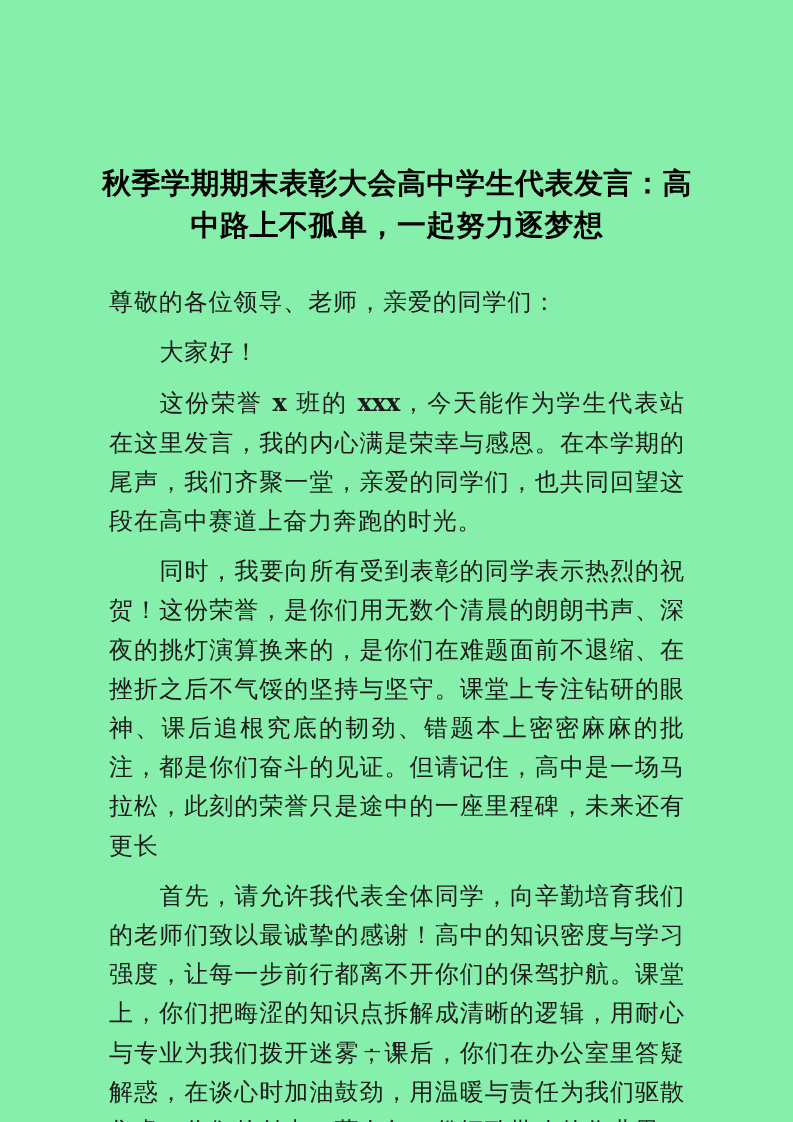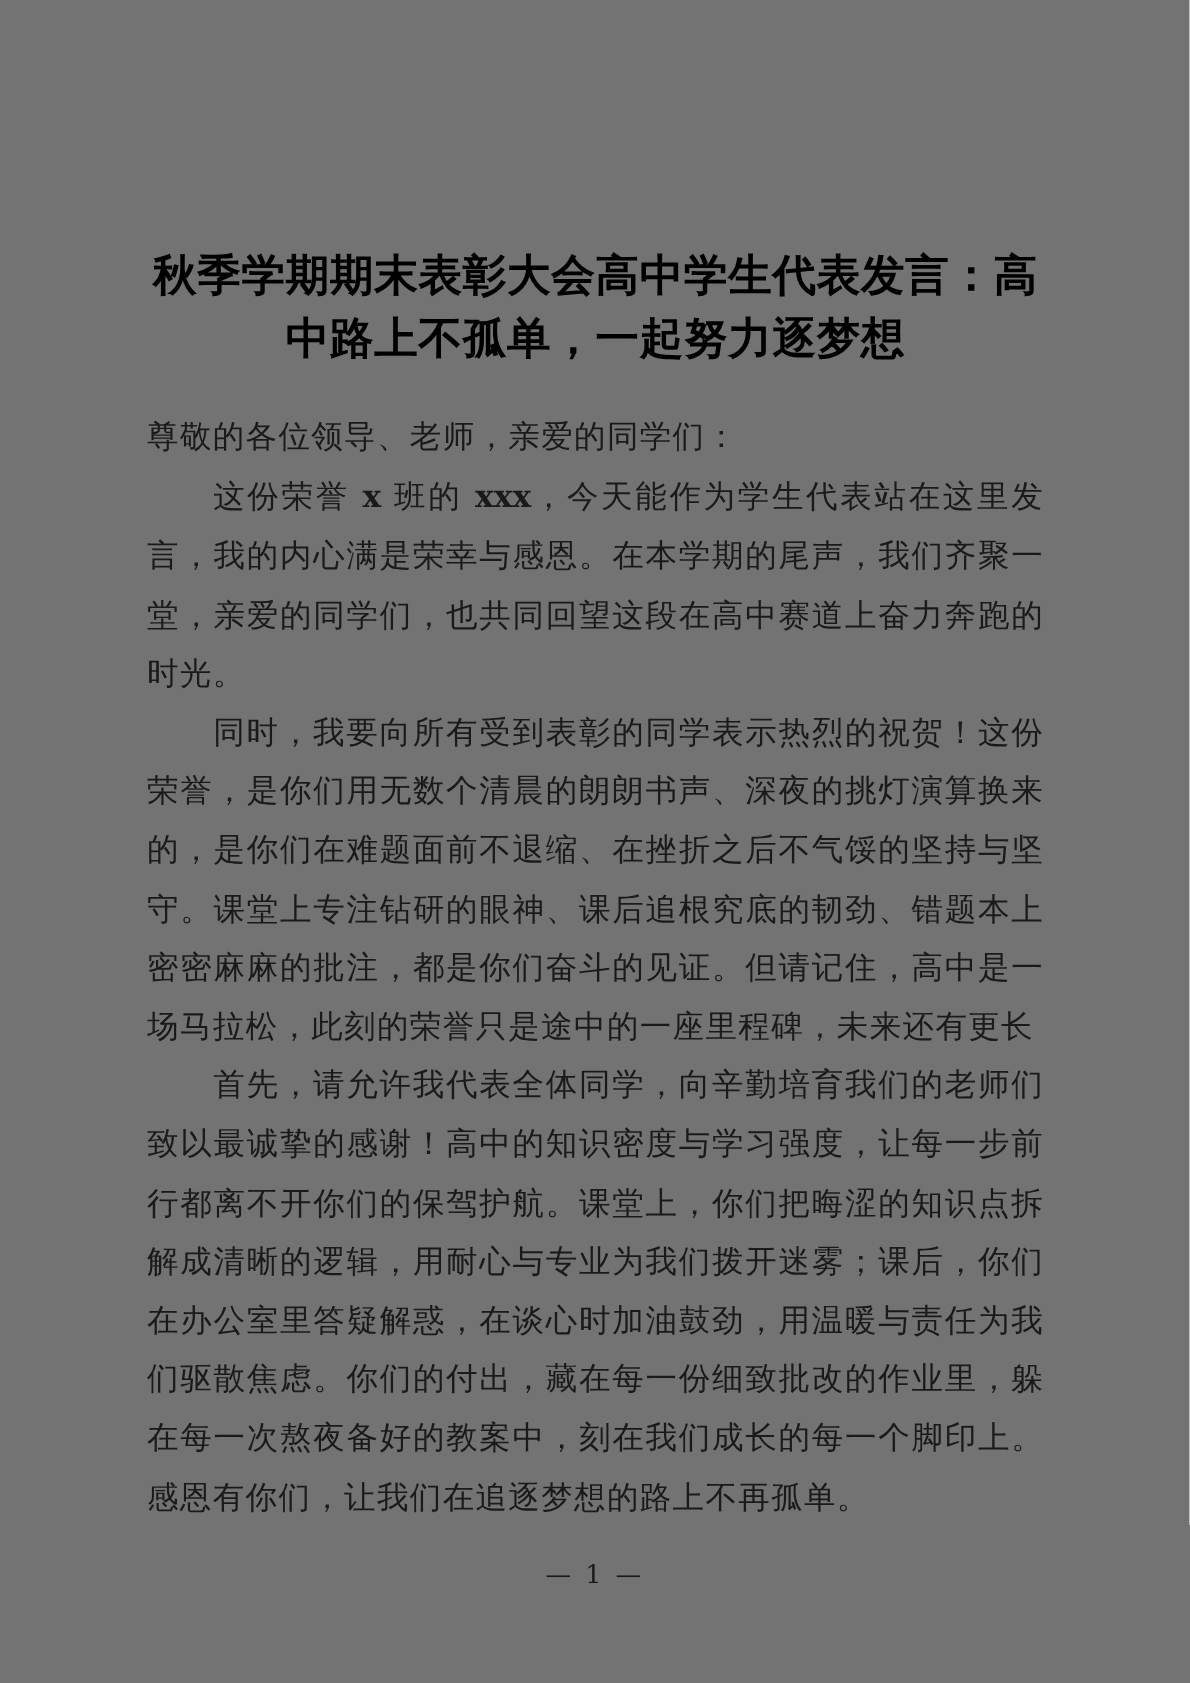--- a/index.html
+++ b/index.html
@@ -4,21 +4,21 @@
 <style>
   html, body {
     margin: 0;
     padding: 0;
     background: #ffffff;
   }
   .page {
     position: relative;
     width: 793px;
     height: 1122px;
-    background: #737373;
+    background: #86efac;
     overflow: hidden;
     box-sizing: border-box;
   }
   .doc-title {
     position: absolute;
     left: 98px;
     top: 143px;
     width: 598px;
     text-align: center;
     font-family: "DejaVu Sans", "Liberation Sans", sans-serif;
@@ -29,26 +29,26 @@
     letter-spacing: 0.5px;
   }
   .body-block {
     position: absolute;
     left: 98px;
     top: 272px;
     width: 598px;
   }
   .para {
     font-family: "DejaVu Serif", "Liberation Serif", serif;
-    font-size: 21px;
+    font-size: 24px;
     line-height: 39.2px;
     color: #1a1a1a;
     text-align: justify;
     text-justify: inter-character;
-    margin: 0;
+    margin: 11px;
     letter-spacing: 0.9px;
   }
   .para.indent {
     text-indent: 2.1em;
   }
   .para .latin {
     font-family: "DejaVu Serif", "Liberation Serif", serif;
     font-weight: bold;
     letter-spacing: 0;
   }
@@ -68,20 +68,21 @@
 <body>
 
 <div class="page">
 
   <h1 class="doc-title">秋季学期期末表彰大会高中学生代表发言：高中路上不孤单，一起努力逐梦想</h1>
 
   <div class="body-block">
 
     <p class="para">尊敬的各位领导、老师，亲爱的同学们：</p>
 
+    <p class="para indent">大家好！</p>
 
     <p class="para indent"><span>这份荣誉 </span><span class="latin">x</span><span> 班的 </span><span class="latin">xxx</span><span>，今天能作为学生代表站在这里发言，我的内心满是荣幸与感恩。在本学期的尾声，我们齐聚一堂，亲爱的同学们，也共同回望这段在高中赛道上奋力奔跑的时光。</span></p>
 
     <p class="para indent">同时，我要向所有受到表彰的同学表示热烈的祝贺！这份荣誉，是你们用无数个清晨的朗朗书声、深夜的挑灯演算换来的，是你们在难题面前不退缩、在挫折之后不气馁的坚持与坚守。课堂上专注钻研的眼神、课后追根究底的韧劲、错题本上密密麻麻的批注，都是你们奋斗的见证。但请记住，高中是一场马拉松，此刻的荣誉只是途中的一座里程碑，未来还有更长</p>
 
     <p class="para indent">首先，请允许我代表全体同学，向辛勤培育我们的老师们致以最诚挚的感谢！高中的知识密度与学习强度，让每一步前行都离不开你们的保驾护航。课堂上，你们把晦涩的知识点拆解成清晰的逻辑，用耐心与专业为我们拨开迷雾；课后，你们在办公室里答疑解惑，在谈心时加油鼓劲，用温暖与责任为我们驱散焦虑。你们的付出，藏在每一份细致批改的作业里，躲在每一次熬夜备好的教案中，刻在我们成长的每一个脚印上。感恩有你们，让我们在追逐梦想的路上不再孤单。</p>
 
   </div>
 
   <div class="footer">— 1 —</div>

